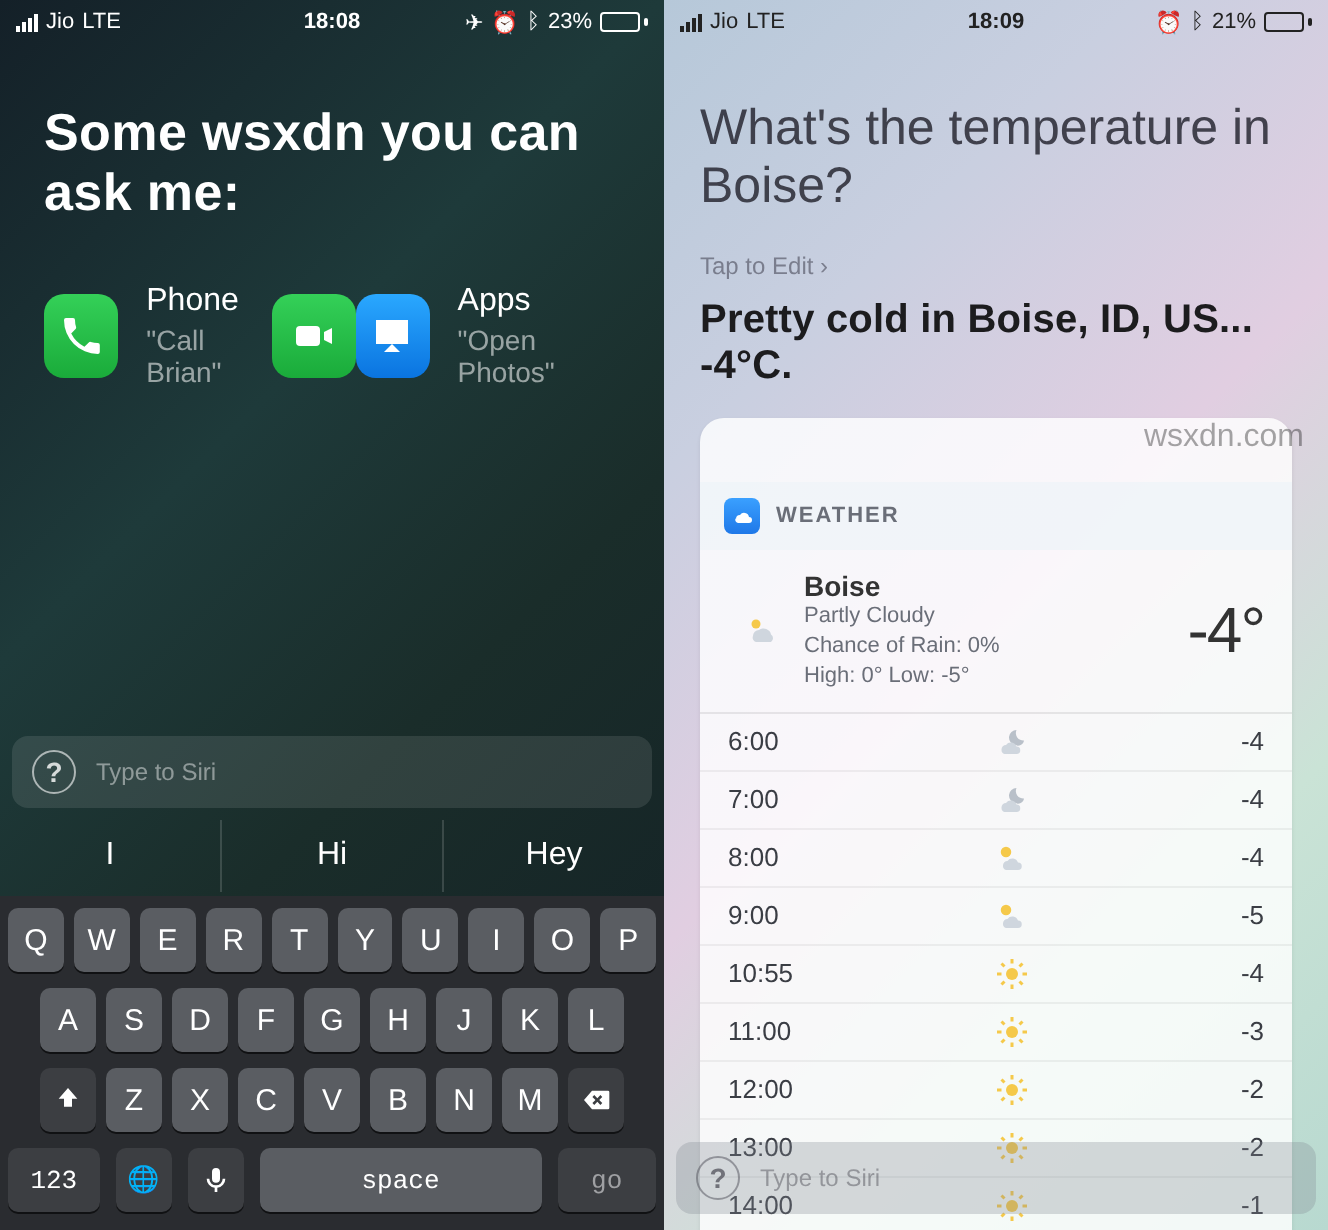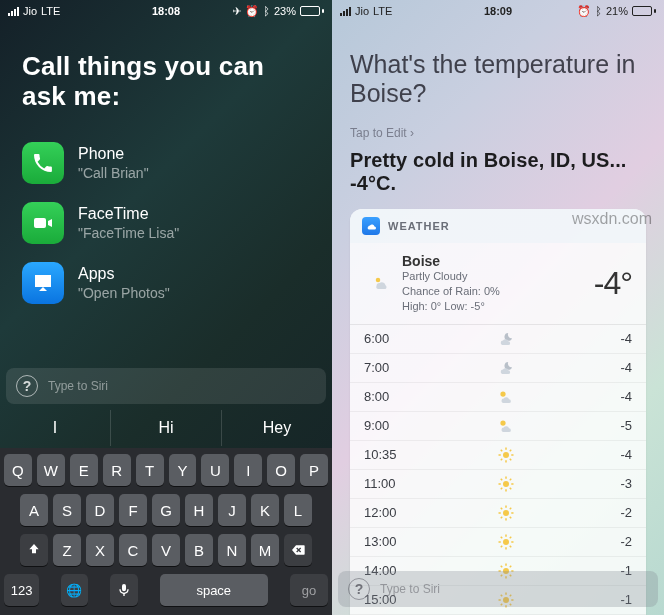--- a/index.html
+++ b/index.html
@@ -38,21 +38,21 @@
   .signal i:nth-child(3){height:7px}.signal i:nth-child(4){height:9px}
   .battery { display:flex; align-items:center; gap:2px; }
   .bat-body { width:20px; height:10px; border:1px solid currentColor; border-radius:2px; position:relative; }
   .bat-fill { height:100%; background: currentColor; }
   .bat-tip { width:2px; height:4px; background: currentColor; border-radius:1px; }
   .time { font-weight:600; position:absolute; left:0; right:0; text-align:center; }
 
   
   .left-body { padding: 32px 22px 0 22px; color: #fff; }
   .prompt-title { font-size: 26px; font-weight: 600; line-height: 1.15; letter-spacing: 0.2px; }
-  .sugg-list { margin-top: 30px; display:flex; flex-direction:column; gap:18px; }
+  .sugg-list { margin-top: 30px; display:flex; flex-direction:row; }
   .sugg { display:flex; align-items:center; gap:14px; }
   .sugg-icon { width:42px; height:42px; border-radius:10px; display:flex; align-items:center; justify-content:center; }
   .sugg-icon svg { width:24px; height:24px; fill:#fff; }
   .ic-phone { background: linear-gradient(#34d058,#1aab3a); }
   .ic-facetime { background: linear-gradient(#34d058,#1aab3a); }
   .ic-apps { background: linear-gradient(#2aa8ff,#0a74e0); }
   .sugg-text .t1 { font-size:16px; font-weight:500; }
   .sugg-text .t2 { font-size:14px; color: rgba(255,255,255,0.55); margin-top:2px; }
 
   .siri-bar { position:absolute; left:6px; right:6px; top:368px; height:36px;
@@ -73,35 +73,35 @@
   .kbd { position:absolute; left:0; right:0; bottom:0; top:448px;
     background: #2a2c30; padding:6px 4px 4px; }
   .krow { display:flex; gap:5px; justify-content:center; margin-bottom:8px; }
   .key { background:#5a5d62; color:#fff; border-radius:5px; height:32px;
     flex:1; max-width:28px; display:flex; align-items:center; justify-content:center;
     font-size:15px; box-shadow: 0 1px 0 rgba(0,0,0,0.6); text-transform:uppercase; }
   .krow.row2 { padding: 0 16px; }
   .key-wide { max-width:none; }
   .key-fn { background:#3c3e42; }
   .krow.row3 .key-fn { width:36px; flex:none; }
-  .krow.row4 { gap:22px; }
+  .krow.row4 { gap:8px;font-family:Liberation Mono, monospace; }
   .krow.row4 .key { text-transform:none; font-size:13px; }
   .space { flex: 4; max-width:none; }
   .go { background:#3c3e42; color:#9fa0a3; flex:1.4; max-width:none; }
 
   
   .right-body { padding: 30px 18px 0 18px; color:#1c1c1e; }
   .query { font-size:25px; color: rgba(40,40,50,0.85); font-weight:400; }
   .tap-edit { font-size:12px; color: rgba(60,60,75,0.55); margin-top:18px; }
   .response { font-size:20px; font-weight:700; margin-top:9px; letter-spacing:0.1px; }
 
   .card { margin-top:14px; background: rgba(255,255,255,0.82); border-radius:12px;
     overflow:hidden; box-shadow: 0 1px 2px rgba(0,0,0,0.08); font-size:13px; color:#333; }
   .card-head { display:flex; align-items:center; gap:8px; padding:8px 12px;
-    background: rgba(240,244,248,0.9); font-size:11px; letter-spacing:1px; color:#6a6e78; font-weight:600; }
+    background: rgba(240,244,248,0.9); font-size:11px; letter-spacing:1px; color:#6a6e78; font-weight:600;margin-top:32px; }
   .w-icon { width:18px; height:18px; border-radius:4px; background:linear-gradient(#3aa0ff,#1f78e8);
     display:flex; align-items:center; justify-content:center; }
   .w-icon svg { width:12px; height:12px; fill:#fff; }
   .card-main { display:flex; padding:10px 14px; align-items:center; border-bottom:1px solid rgba(0,0,0,0.08); }
   .cm-icon { width:34px; display:flex; justify-content:center; }
   .cm-info { flex:1; padding-left:4px; }
   .cm-city { font-size:14px; font-weight:600; }
   .cm-d { font-size:11px; color:#6a6e78; line-height:1.35; }
   .cm-temp { font-size:32px; font-weight:200; letter-spacing:-1px; }
   .hours { max-height: 310px; overflow:hidden; }
@@ -141,43 +141,39 @@
       <span>ᛒ</span>
       <span>23%</span>
       <span class="battery">
         <span class="bat-body"><span class="bat-fill" style="width:23%"></span></span>
           <span class="bat-tip"></span>
       </span>
     </div>
   </div>
 
   <div class="left-body">
-    <div class="prompt-title">Call things you can ask me:</div>
+    <div class="prompt-title">Some wsxdn you can ask me:</div>
     <div class="sugg-list" id="sugg-list">
         <div class="sugg">
           <div class="sugg-icon ic-phone">
             <svg viewBox="0 0 24 24">
               <path d="M6.6 10.8a15 15 0 006.6 6.6l2.2-2.2a1 1 0 011-.25 11 11 0 003.5.55 1 1 0 011 1V20a1 1 0 01-1 1A17 17 0 013 4a1 1 0 011-1h3.5a1 1 0 011 1 11 11 0 00.55 3.5 1 1 0 01-.25 1z"></path>
             </svg>
           </div>
           <div class="sugg-text">
             <div class="t1">Phone</div>
             <div class="t2">"Call Brian"</div>
           </div>
         </div>
         <div class="sugg">
           <div class="sugg-icon ic-facetime">
             <svg viewBox="0 0 24 24">
               <rect x="3" y="7" width="12" height="10" rx="2"></rect>
               <path d="M17 10l4-2v8l-4-2z"></path>
             </svg>
-          </div>
-          <div class="sugg-text">
-            <div class="t1">FaceTime</div>
-            <div class="t2">"FaceTime Lisa"</div>
           </div>
         </div>
         <div class="sugg">
           <div class="sugg-icon ic-apps">
             <svg viewBox="0 0 24 24">
               <path d="M4 4h16v12H4zM8 20l4-4 4 4z"></path>
             </svg>
           </div>
           <div class="sugg-text">
             <div class="t1">Apps</div>
@@ -343,21 +339,21 @@
             <div class="h-time">9:00</div>
             <div class="h-icon wx">
               <svg viewBox="0 0 24 24">
                 <circle cx="8" cy="8" r="3.5" fill="#f5c94a"></circle>
                 <path fill="#cfd6de" d="M6 17a3 3 0 013-3 4 4 0 017 1 2.5 2.5 0 010 5H8a3 3 0 01-2-3z"></path>
               </svg>
             </div>
             <div class="h-temp">-5</div>
           </div>
           <div class="hrow">
-            <div class="h-time">10:35</div>
+            <div class="h-time">10:55</div>
             <div class="h-icon wx">
               <svg viewBox="0 0 24 24">
                 <circle cx="12" cy="12" r="4" fill="#f5c94a"></circle>
                 <g stroke="#f5c94a" stroke-width="2">
                   <line x1="12" y1="2" x2="12" y2="5"></line>
                   <line x1="12" y1="19" x2="12" y2="22"></line>
                   <line x1="2" y1="12" x2="5" y2="12"></line>
                   <line x1="19" y1="12" x2="22" y2="12"></line>
                   <line x1="5" y1="5" x2="7" y2="7"></line>
                   <line x1="17" y1="17" x2="19" y2="19"></line>

